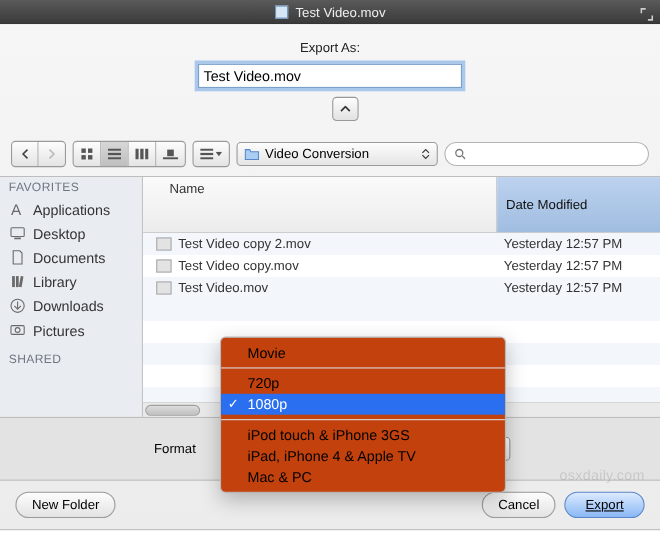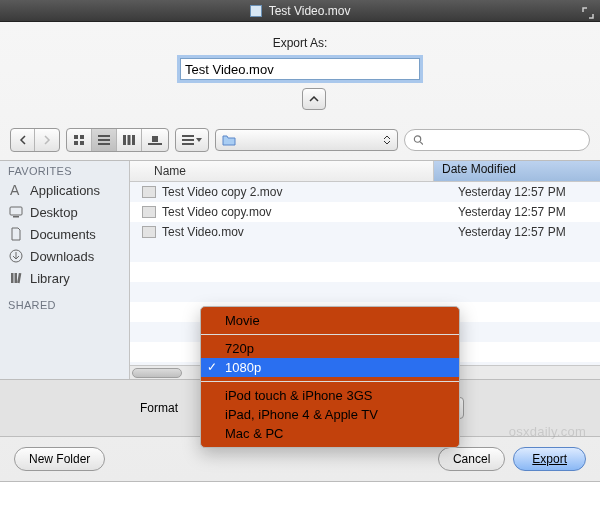--- a/index.html
+++ b/index.html
@@ -176,22 +176,22 @@
     border-bottom: 1px solid #c8c8c8;
     font-size: 12px;
     color: #333;
   }
   .filehead .col-name {
     flex: 1;
     padding: 3px 8px 3px 24px;
     border-right: 1px solid #c8c8c8;
   }
   .filehead .col-date {
-    width: 166px;
-    padding: 1px 8px;
+    width: 148px;
+    padding: 18px 8px;
     background: linear-gradient(#bcd2ef,#a0bde0);
     color: #111;
     cursor: pointer;
   }
   .filelist { flex:1; overflow:auto; }
   .filerow {
     display: flex;
     align-items: center;
     height: 20px;
   }
@@ -377,20 +377,21 @@
           </svg>
         <svg width="6" height="4" viewBox="0 0 6 4" style="margin-left:2px">
             <path d="M0 0 L3 4 L6 0 Z" fill="#555"></path>
           </svg>
       </button>
     </div>
     <div class="folder-select">
       <svg class="fld" viewBox="0 0 14 12">
           <path d="M1 2 L5 2 L6 4 L13 4 L13 11 L1 11 Z" fill="#a9cdf3" stroke="#5a86c8"></path>
         </svg>
+      <span>Video Conversion</span>
       <span class="arrows">
         <svg viewBox="0 0 8 5">
             <path d="M1 4 L4 1 L7 4" stroke="#333" fill="none"></path>
           </svg>
         <svg viewBox="0 0 8 5">
             <path d="M1 1 L4 4 L7 1" stroke="#333" fill="none"></path>
           </svg>
       </span>
     </div>
     <div class="searchbox">
@@ -427,35 +428,44 @@
           <span class="sico">
               <svg viewBox="0 0 16 16" width="16" height="16">
                 <path d="M4 2 L10 2 L12 4 L12 14 L4 14 Z" stroke="#6a6a6a" fill="none"></path>
               </svg>
             </span>
           <span>Documents</span>
         </li>
         <li>
           <span class="sico">
               <svg viewBox="0 0 16 16" width="16" height="16">
+                <rect x="3" y="3" width="2.5" height="10" fill="#6a6a6a"></rect>
+                <rect x="6.5" y="3" width="2.5" height="10" fill="#6a6a6a"></rect>
+                <rect x="10" y="3" width="2.5" height="10" fill="#6a6a6a" transform="rotate(10 11 8)"></rect>
+              </svg>
+            </span>
+          <span>Library</span>
+        </li>
+        <li>
+          <span class="sico">
+              <svg viewBox="0 0 16 16" width="16" height="16">
                 <circle cx="8" cy="8" r="6" stroke="#6a6a6a" fill="none"></circle>
                 <path d="M8 4 L8 10 M5 8 L8 11 L11 8" stroke="#6a6a6a" fill="none"></path>
               </svg>
             </span>
           <span>Downloads</span>
         </li>
         <li>
           <span class="sico">
               <svg viewBox="0 0 16 16" width="16" height="16">
-                <rect x="3" y="3" width="2.5" height="10" fill="#6a6a6a"></rect>
-                <rect x="6.5" y="3" width="2.5" height="10" fill="#6a6a6a"></rect>
-                <rect x="10" y="3" width="2.5" height="10" fill="#6a6a6a" transform="rotate(10 11 8)"></rect>
+                <rect x="2" y="4" width="12" height="8" rx="1" stroke="#6a6a6a" fill="none"></rect>
+                <circle cx="8" cy="8" r="2.2" stroke="#6a6a6a" fill="none"></circle>
               </svg>
             </span>
-          <span>Library</span>
+          <span>Pictures</span>
         </li>
       </ul>
       <div class="section-head">SHARED</div>
     </div>
 
     <div class="filepanel">
       <div class="filehead">
         <div class="col-name">Name</div>
         <div class="col-date">Date Modified</div>
       </div>

